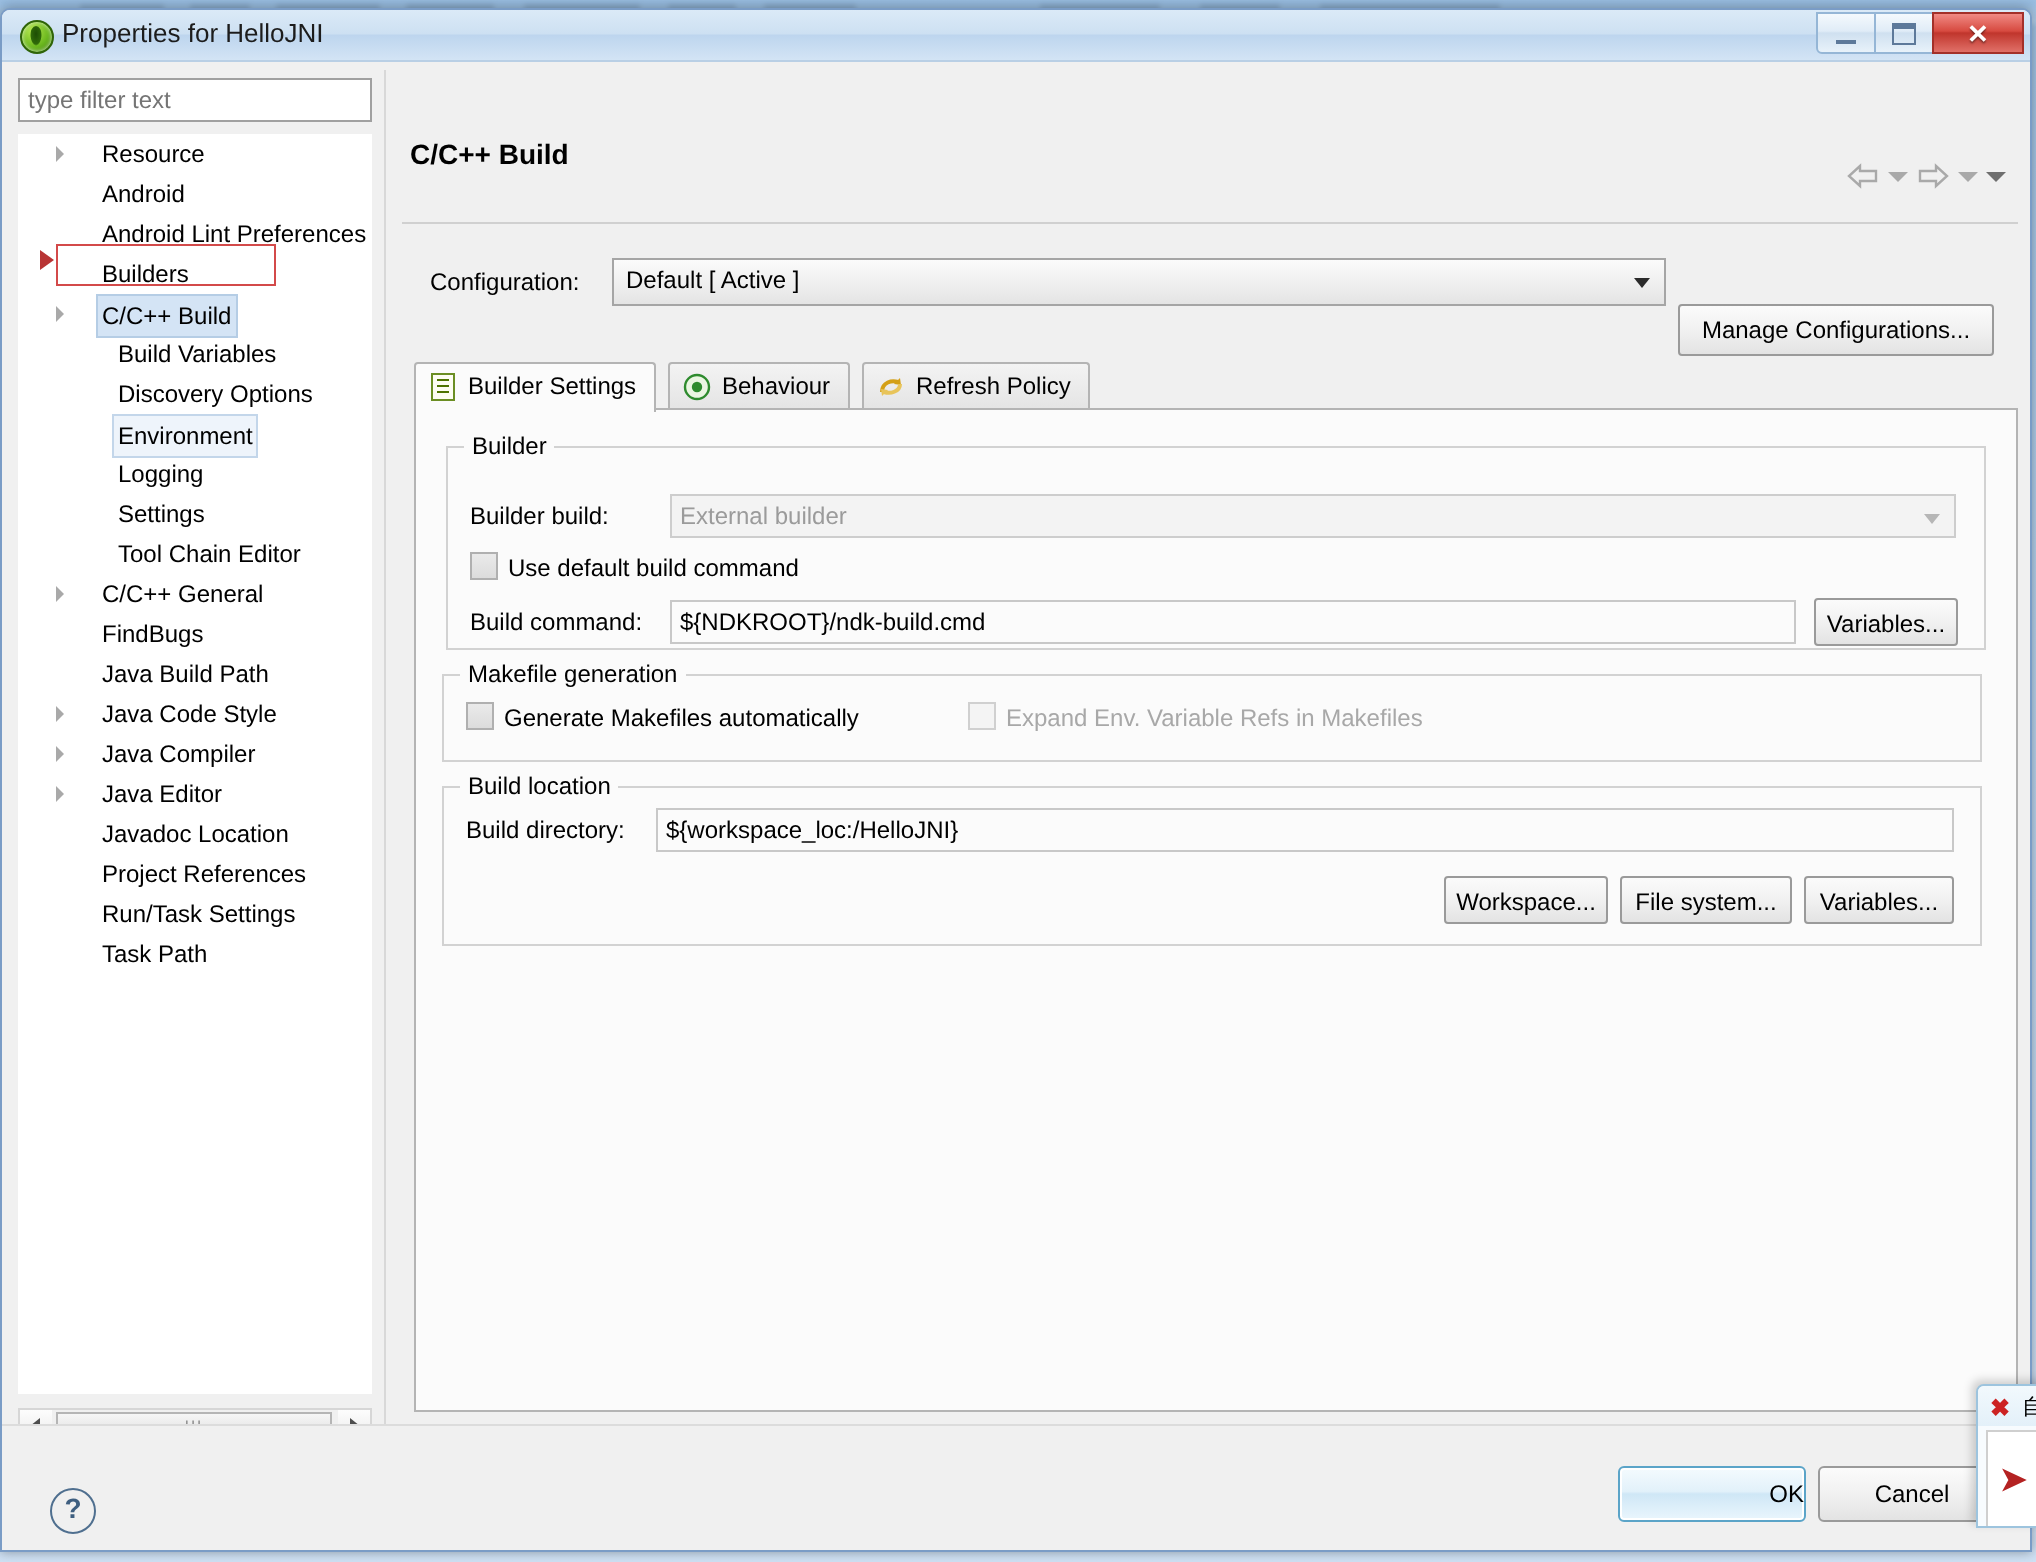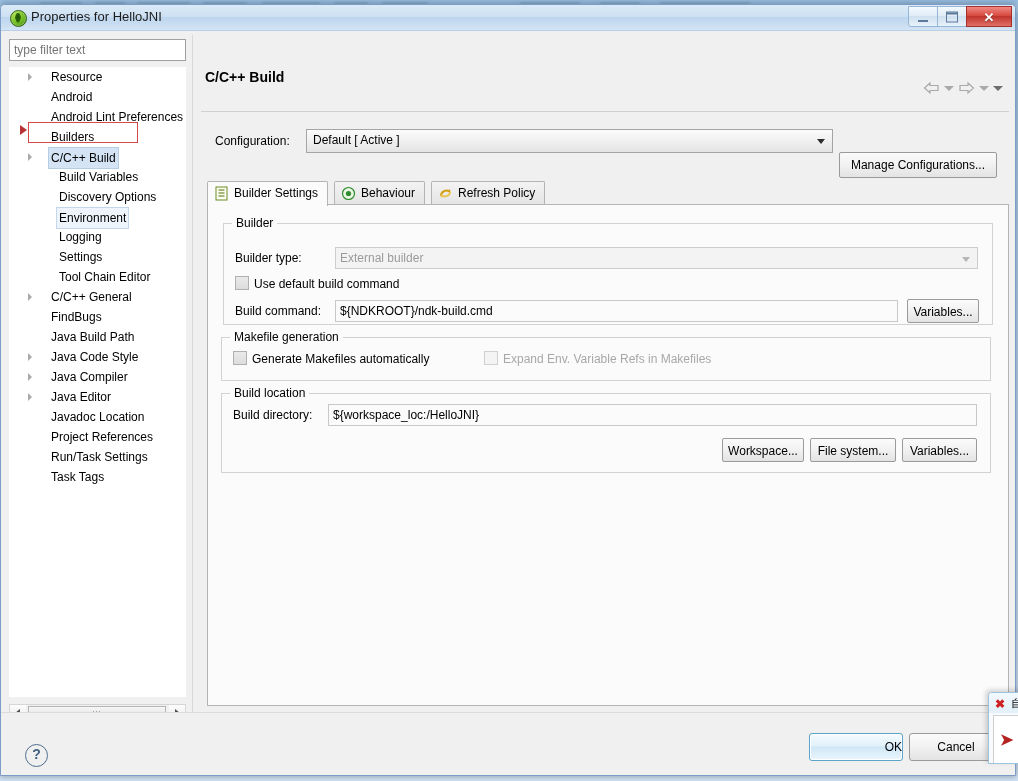--- a/index.html
+++ b/index.html
@@ -367,21 +367,21 @@
           <div class="tnode lvl1"><span class="lbl">Tool Chain Editor</span></div>
           <div class="tnode lvl0"><span class="arrow"></span><span class="lbl">C/C++ General</span></div>
           <div class="tnode lvl0"><span class="lbl">FindBugs</span></div>
           <div class="tnode lvl0"><span class="lbl">Java Build Path</span></div>
           <div class="tnode lvl0"><span class="arrow"></span><span class="lbl">Java Code Style</span></div>
           <div class="tnode lvl0"><span class="arrow"></span><span class="lbl">Java Compiler</span></div>
           <div class="tnode lvl0"><span class="arrow"></span><span class="lbl">Java Editor</span></div>
           <div class="tnode lvl0"><span class="lbl">Javadoc Location</span></div>
           <div class="tnode lvl0"><span class="lbl">Project References</span></div>
           <div class="tnode lvl0"><span class="lbl">Run/Task Settings</span></div>
-          <div class="tnode lvl0"><span class="lbl">Task Tags</span></div>
+          <div class="tnode lvl0"><span class="lbl">Task Path</span></div>
         </div>
       <div id="sel-annot"></div>
       <div id="sel-annot-arrow"></div>
       <div id="hscroll">
         <div class="arrowbox l">
             <span class="ar"></span>
           </div>
         <div id="hthumb">
             <span class="grip">|||</span>
           </div>
@@ -455,21 +455,21 @@
               </svg>
           </span>
           <span>Refresh Policy</span>
         </div>
       </div>
 
       <div id="tab-content">
 
         <div class="group" style="left:15px; top:18px; width:768px; height:100px;">
           <span class="gtitle">Builder</span>
-          <span class="fld-label" style="left:11px; top:27px;">Builder type:</span>
+          <span class="fld-label" style="left:11px; top:27px;">Builder build:</span>
           <div class="combo-disabled" style="left:111px; top:23px; width:643px; height:22px;">
             <span>External builder</span>
             <span class="caret"></span>
           </div>
           <div class="cbrow" style="left:11px; top:52px;">
             <span class="cbox"></span><span>Use default build command</span>
           </div>
           <span class="fld-label" style="left:11px; top:80px;">Build command:</span>
           <div class="textfield" style="left:111px; top:76px; width:563px; height:22px;">${NDKROOT}/ndk-build.cmd</div>
           <div class="btn" style="left:683px; top:75px; width:72px; height:24px; line-height:24px;">Variables...</div>

